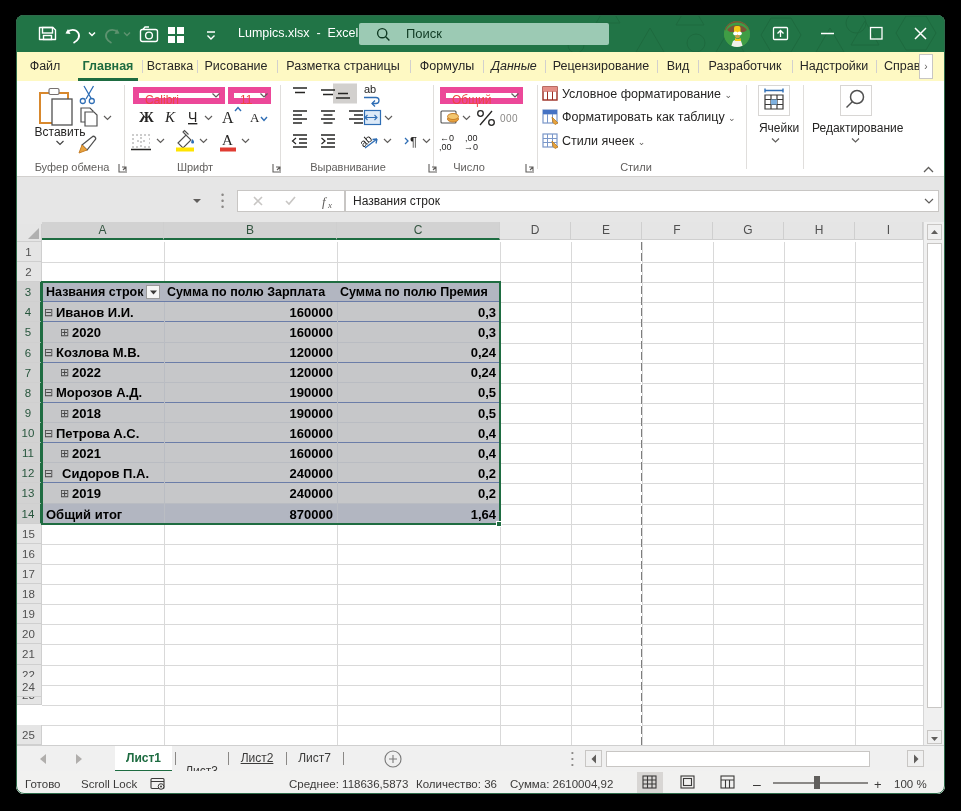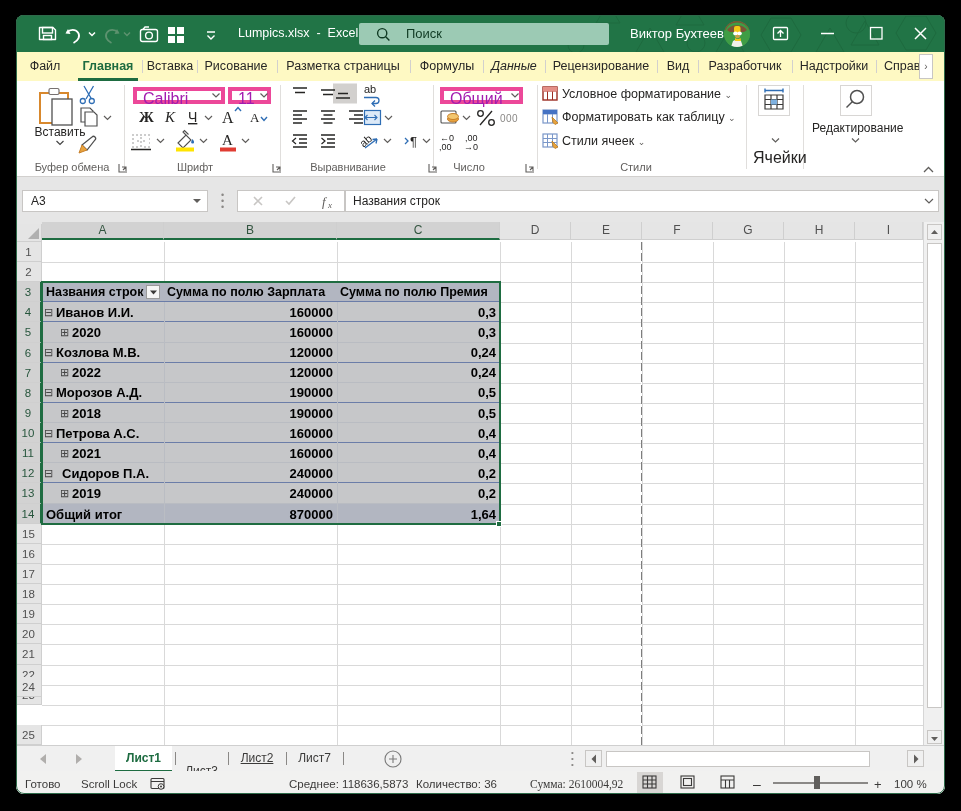--- a/index.html
+++ b/index.html
@@ -19,21 +19,21 @@
 .tabrow { position:absolute; left:0; top:37px; width:100%; height:29px; background:#fef9c3; }
 .rtab { position:absolute; top:0; height:29px; line-height:29px; font-size:12.5px; color:#262626; text-align:center; }
 .rtab.sel { color:#1e6c41; font-weight:bold; border-bottom:3px solid #1e6c41; }
 .tsep { position:absolute; top:8px; height:13px; width:1px; background:#d2d0ce; }
 
 
 .ribbon { position:absolute; left:0; top:66px; width:100%; height:96px; background:#fff; border-bottom:1px solid #d2d0ce; }
 .gsep { position:absolute; top:4px; height:84px; width:1px; background:#e0dedc; }
 .glabel { position:absolute; top:80px; height:14px; font-size:11px; color:#605e5c; text-align:center; width:120px; }
 .dd { color:#605e5c; font-size:9px; }
-.combo { position:absolute; border:4px solid #ec4899; background:#fff; font-size:16px; color:#a21caf; }
+.combo { position:absolute; border:6px solid #ec4899; background:#fff; font-size:12px; color:#ef4444; }
 .rbtnrow { position:absolute; font-size:13px; color:#252423; }
 
 
 .fbar { position:absolute; left:0; top:162px; width:100%; height:45px; background:#e6e6e6; }
 .namebox { position:absolute; left:6px; top:13px; width:186px; height:22px; background:#fff; border:1px solid #c8c6c4; font-size:12px; color:#252423; line-height:20px; padding-left:8px; }
 .fxbox { position:absolute; left:221px; top:13px; width:108px; height:22px; background:#fff; border:1px solid #c8c6c4; }
 .ftext { position:absolute; left:329px; top:13px; width:594px; height:22px; background:#fff; border:1px solid #c8c6c4; font-size:12px; color:#252423; line-height:20px; padding-left:7px; }
 
 
 .sheet { position:absolute; left:0; top:207px; width:929px; height:523px; background:#fff; }
@@ -128,21 +128,20 @@
       </g>
     </svg>
     <div class="tb-text" style="left:222px;font-size:12.5px;">Lumpics.xlsx&nbsp; -&nbsp; Excel</div>
     <div class="searchbox">
       <svg class="mag" width="15" height="15" viewBox="0 0 15 15">
           <circle cx="6.2" cy="6.2" r="4.6" fill="none" stroke="#0f3a23" stroke-width="1.4"></circle>
           <path d="M9.7 9.7 L13.4 13.4" stroke="#0f3a23" stroke-width="1.4"></path>
         </svg>
       <span class="stext">Поиск</span>
     </div>
-    <div class="tb-text" style="left:614px;">Виктор Бухтеев</div>
     <div class="avatar">
       <svg width="26" height="26" viewBox="0 0 26 26">
         <circle cx="13" cy="13" r="13" fill="#3f9d45"></circle>
         <path d="M1 10 a13 13 0 0 1 24 -1 l0 -4 a13 13 0 0 0 -24 0 z" fill="#7d5337"></path>
         <path d="M3 9 a11 8 0 0 1 20 0 l-3 2 -14 0 z" fill="#7d5337"></path>
         <path d="M9 20 q4 -3 8 0 l2 6 h-12 z" fill="#f2f0ec"></path>
         <rect x="10" y="5" width="6.5" height="9" rx="2" fill="#f5c916"></rect>
         <ellipse cx="11.5" cy="12.5" rx="2.3" ry="2" fill="#fff"></ellipse>
         <ellipse cx="15.5" cy="12.5" rx="2.3" ry="2" fill="#fff"></ellipse>
         <ellipse cx="13.5" cy="15.5" rx="2.5" ry="1.8" fill="#c9a24b"></ellipse>
@@ -354,38 +353,37 @@
     <svg style="position:absolute;left:243px;top:11px;" width="10" height="8">
         <path d="M1.5 1.5 l3.5 3.5 3.5-3.5" stroke="#605e5c" fill="none" stroke-width="1.2"></path>
       </svg>
     <div class="combo" style="left:424px;top:6px;width:83px;height:17px;line-height:15px;padding-left:6px;">Общий</div>
     <svg style="position:absolute;left:494px;top:11px;" width="10" height="8">
         <path d="M1.5 1.5 l3.5 3.5 3.5-3.5" stroke="#605e5c" fill="none" stroke-width="1.2"></path>
       </svg>
     <div class="rbtnrow" style="left:546px;top:6px;font-size:12.5px;">Условное форматирование <span class="dd">⌄</span></div>
     <div class="rbtnrow" style="left:546px;top:29px;font-size:12.5px;">Форматировать как таблицу <span class="dd">⌄</span></div>
     <div class="rbtnrow" style="left:546px;top:53px;font-size:12.5px;">Стили ячеек <span class="dd">⌄</span></div>
-    <div class="rbtnrow" style="left:737px;top:40px;width:52px;text-align:center;font-size:16px;margin-top:28px;">Ячейки</div>
+    <div class="rbtnrow" style="left:737px;top:40px;width:52px;text-align:center;font-size:12px;">Ячейки</div>
     <div class="rbtnrow" style="left:796px;top:40px;width:88px;text-align:center;font-size:12px;">Редактирование</div>
 
     <svg style="position:absolute;left:102px;top:82px;" width="10" height="10">
         <path d="M1 1 v8 h8 M4 4 h4 v4 M8 4 l-3 3" stroke="#605e5c" fill="none" stroke-width="1.1" transform="rotate(0)"></path>
       </svg>
     <svg style="position:absolute;left:256px;top:82px;" width="10" height="10">
         <path d="M1 1 v8 h8 M4 4 h4 v4 M8 4 l-3 3" stroke="#605e5c" fill="none" stroke-width="1.1"></path>
       </svg>
     <svg style="position:absolute;left:412px;top:82px;" width="10" height="10">
         <path d="M1 1 v8 h8 M4 4 h4 v4 M8 4 l-3 3" stroke="#605e5c" fill="none" stroke-width="1.1"></path>
       </svg>
     <svg style="position:absolute;left:509px;top:82px;" width="10" height="10">
         <path d="M1 1 v8 h8 M4 4 h4 v4 M8 4 l-3 3" stroke="#605e5c" fill="none" stroke-width="1.1"></path>
       </svg>
   </div>
   <div class="fbar">
-    <div class="namebox">A3</div>
     <svg style="position:absolute;left:176px;top:21px;" width="10" height="8">
         <path d="M1 1 l4 4 4-4" fill="#605e5c"></path>
       </svg>
     <div style="position:absolute;left:205px;top:15px;color:#8a8886;font-size:9px;line-height:6px;letter-spacing:0;">•<br>•<br>•</div>
     <div class="fxbox">
       <svg width="106" height="20" viewBox="0 0 106 20">
         <path d="M16 6 l8 8 M24 6 l-8 8" stroke="#c8c6c4" stroke-width="1.6" fill="none"></path>
         <path d="M48 10 l3 3 6-7" stroke="#c8c6c4" stroke-width="1.6" fill="none"></path>
         <text x="84" y="15" font-family="Liberation Serif" font-style="italic" font-size="13" fill="#605e5c">f</text>
         <text x="90" y="17" font-family="Liberation Serif" font-style="italic" font-size="9" fill="#605e5c">x</text>
@@ -590,21 +588,21 @@
     <div class="sitem" style="left:9px;">Готово</div>
     <div class="sitem" style="left:65px;">Scroll Lock</div>
     <svg style="position:absolute;left:134px;top:6px;" width="16" height="13">
       <rect x="1" y="1.5" width="13" height="10" rx="1" fill="none" stroke="#3b3a39" stroke-width="1.1"></rect>
       <path d="M1 4.5 h13" stroke="#3b3a39" stroke-width="1"></path>
       <circle cx="11" cy="9.5" r="2.8" fill="#f1f1f0" stroke="#3b3a39" stroke-width="1"></circle>
       <circle cx="11" cy="9.5" r="1" fill="#3b3a39"></circle>
     </svg>
     <div class="sitem" style="left:273px;">Среднее: 118636,5873</div>
     <div class="sitem" style="left:400px;">Количество: 36</div>
-    <div class="sitem" style="left:514px;font-family:Liberation Serif, serif;">Сумма: 2610004,92</div>
+    <div class="sitem" style="left:494px;">Сумма: 2610004,92</div>
     <div style="position:absolute;left:621px;top:1px;width:26px;height:21px;background:#d8d6d4;"></div>
     <svg style="position:absolute;left:626px;top:4px;" width="110" height="15">
       <g fill="none" stroke="#3b3a39" stroke-width="1.1">
         <rect x="1" y="1" width="13" height="12"></rect>
         <path d="M1 5 h13 M1 9 h13 M5.5 1 v12 M10 1 v12"></path>
         <rect x="39" y="1" width="13" height="12"></rect>
         <rect x="41.5" y="3.5" width="8" height="7"></rect>
         <rect x="79" y="1" width="13" height="12"></rect>
         <path d="M79 5 h13 M83.5 5 v8 M87.5 5 v8"></path>
       </g>

